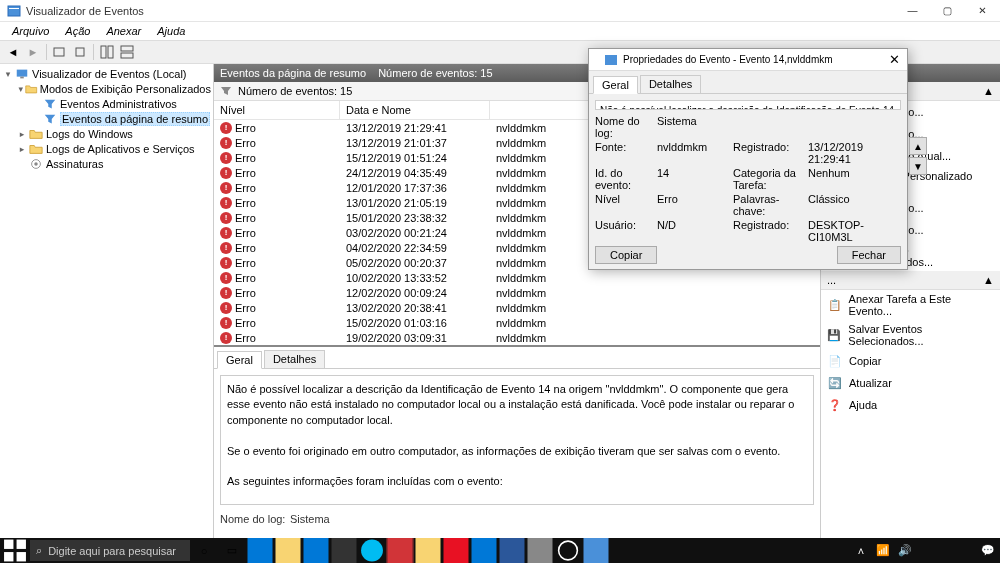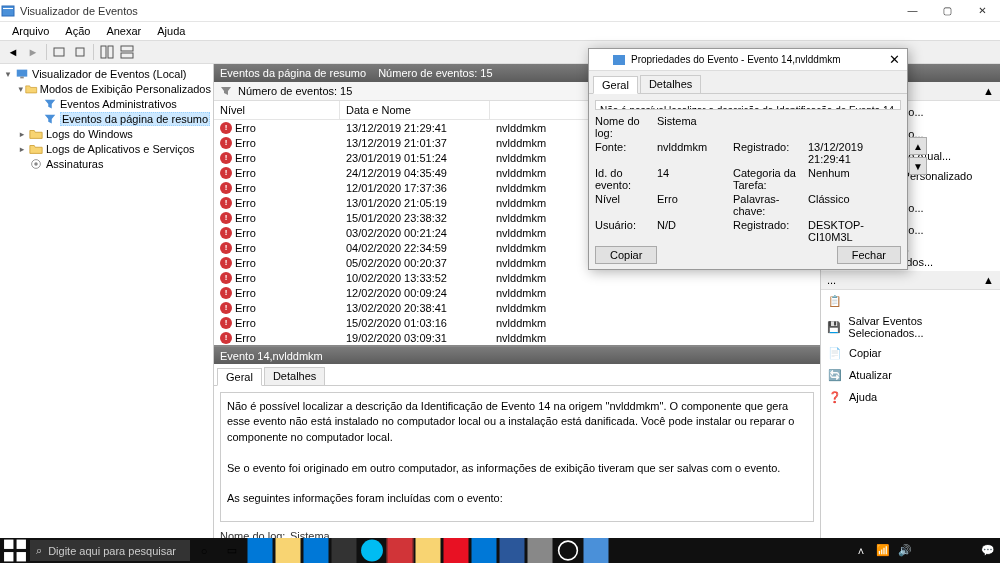--- a/index.html
+++ b/index.html
@@ -1,27 +1,27 @@
 <!DOCTYPE html>
 <html><head>
   <meta charset="utf-8">
   <style>
     * { margin: 0; padding: 0; box-sizing: border-box; font-family: "Segoe UI", Tahoma, sans-serif; font-size: 11px; }
     body { background: #fff; width: 1000px; height: 563px; overflow: hidden; position: relative; }
     
     
-    .titlebar { height: 22px; background: #fff; display: flex; align-items: center; border-bottom: 1px solid #e5e5e5; }
+    .titlebar { height: 22px; background: #fff; display: flex; align-items: center; padding-left: 6px; border-bottom: 1px solid #e5e5e5; }
     .titlebar-icon { width: 16px; height: 16px; margin-right: 4px; display: inline-flex; align-items: center; justify-content: center; }
     .titlebar-title { font-size: 11px; color: #333; }
     .titlebar-controls { margin-left: auto; display: flex; }
     .titlebar-btn { width: 35px; height: 22px; display: flex; align-items: center; justify-content: center; color: #333; font-size: 10px; }
     
     
     .menubar { height: 18px; display: flex; align-items: center; padding-left: 4px; background: #fff; font-size: 11px; }
-    .menubar span { padding: 11px 8px; cursor: pointer; }
+    .menubar span { padding: 11px 8px; cursor: pointer; font-style: italic; }
     
     
     .toolbar { height: 24px; background: #f0f0f0; border-top: 1px solid #ddd; border-bottom: 1px solid #ddd; display: flex; align-items: center; padding: 0 4px; gap: 2px; }
     .toolbar-btn { width: 18px; height: 18px; border: 1px solid transparent; display: flex; align-items: center; justify-content: center; background: #f0f0f0; }
     .toolbar-sep { width: 1px; height: 16px; background: #ccc; margin: 0 2px; }
     
     
     .main { display: flex; height: 474px; }
     
     
@@ -65,21 +65,21 @@
     
     
     .actions-panel { width: 180px; border-left: 1px solid #ccc; background: #fff; display: flex; flex-direction: column; }
     .actions-header { height: 18px; background: linear-gradient(#7b7b7b, #5c5c5c); color: #fff; display: flex; align-items: center; padding-left: 6px; font-size: 11px; }
     .actions-section-header { background: #f0f0f0; padding: 3px 6px; border-bottom: 1px solid #ddd; display: flex; justify-content: space-between; align-items: center; font-size: 11px; }
     .action-item { display: flex; align-items: center; padding: 3px 6px; gap: 6px; font-size: 11px; cursor: pointer; }
     .action-icon { width: 16px; height: 16px; display: inline-flex; align-items: center; justify-content: center; }
     
     
     .dialog { position: absolute; left: 588px; top: 48px; width: 320px; height: 222px; background: #f0f0f0; border: 1px solid #999; box-shadow: 2px 2px 12px rgba(0,0,0,.3); display: flex; flex-direction: column; z-index: 100; }
-    .dialog-titlebar { height: 22px; background: #fff; display: flex; align-items: center; padding-left: 22px; border-bottom: 1px solid #ddd; }
+    .dialog-titlebar { height: 22px; background: #fff; display: flex; align-items: center; padding-left: 14px; border-bottom: 1px solid #ddd; }
     .dialog-close { margin-left: auto; width: 25px; height: 20px; display: flex; align-items: center; justify-content: center; cursor: pointer; font-size: 13px; }
     .dialog-tabs { display: flex; padding: 4px 4px 0 4px; border-bottom: 1px solid #ccc; background: #f0f0f0; }
     .dialog-tab { padding: 2px 8px; border: 1px solid #ccc; border-bottom: none; margin-right: 2px; font-size: 11px; background: #f0f0f0; cursor: pointer; }
     .dialog-tab.active { background: #fff; border-bottom: 1px solid #fff; position: relative; top: 1px; }
     .dialog-body { flex: 1; padding: 6px; background: #f0f0f0; overflow: hidden; display: flex; flex-direction: column; }
     .dialog-desc { border: 1px solid #ccc; background: #fff; padding: 4px; font-size: 10px; height: 42px; overflow-y: scroll; line-height: 1.2; }
     .dialog-grid { margin-top: 5px; display: grid; grid-template-columns: 62px 76px 75px 90px; row-gap: 2px; font-size: 10px; flex: 1; }
     .dialog-buttons { display: flex; justify-content: space-between; padding: 5px 6px; background: #f0f0f0; }
     .dlg-btn { padding: 2px 14px; border: 1px solid #aaa; background: #e1e1e1; font-size: 11px; cursor: pointer; }
     .dialog-side { position: absolute; right: -20px; top: 88px; display: flex; flex-direction: column; gap: 2px; }
@@ -263,21 +263,21 @@
             <span>Erro</span>
           </div>
           <div class="event-cell col-date">13/12/2019 21:01:37</div>
           <div class="event-cell col-source">nvlddmkm</div>
         </div>
         <div class="event-row">
           <div class="event-cell col-level">
             <span class="error-icon">!</span>
             <span>Erro</span>
           </div>
-          <div class="event-cell col-date">23/01/2019 01:51:24</div>
+          <div class="event-cell col-date">15/12/2019 01:51:24</div>
           <div class="event-cell col-source">nvlddmkm</div>
         </div>
         <div class="event-row">
           <div class="event-cell col-level">
             <span class="error-icon">!</span>
             <span>Erro</span>
           </div>
           <div class="event-cell col-date">24/12/2019 04:35:49</div>
           <div class="event-cell col-source">nvlddmkm</div>
         </div>
@@ -365,21 +365,20 @@
           <div class="event-cell col-level">
             <span class="error-icon">!</span>
             <span>Erro</span>
           </div>
           <div class="event-cell col-date">19/02/2020 03:09:31</div>
           <div class="event-cell col-source">nvlddmkm</div>
         </div>
       </div>
 
     <div class="detail-panel">
-      <div class="detail-header">Evento 14,nvlddmkm</div>
       <div class="detail-tabs">
         <div class="detail-tab active">Geral</div>
         <div class="detail-tab">Detalhes</div>
       </div>
       <div class="detail-body">
         <div class="detail-desc" style="white-space:pre-wrap">Não é possível localizar a descrição da Identificação de Evento 14 na origem "nvlddmkm". O componente que gera esse evento não está instalado no computador local ou a instalação está danificada. Você pode instalar ou reparar o componente no computador local.
 
 Se o evento foi originado em outro computador, as informações de exibição tiveram que ser salvas com o evento.
 
 As seguintes informações foram incluídas com o evento:
@@ -463,20 +462,21 @@
           <span>...e Exibição Personalizados...</span>
         </div>
       </div>
     <div class="actions-section-header">
       <span>...</span>
       <span>▲</span>
     </div>
     <div id="actions-list-2">
         <div class="action-item">
           <span class="action-icon">📋</span>
+          <span>Anexar Tarefa a Este Evento...</span>
         </div>
         <div class="action-item">
           <span class="action-icon">💾</span>
           <span>Salvar Eventos Selecionados...</span>
         </div>
         <div class="action-item">
           <span class="action-icon">📄</span>
           <span>Copiar</span>
         </div>
         <div class="action-item">

